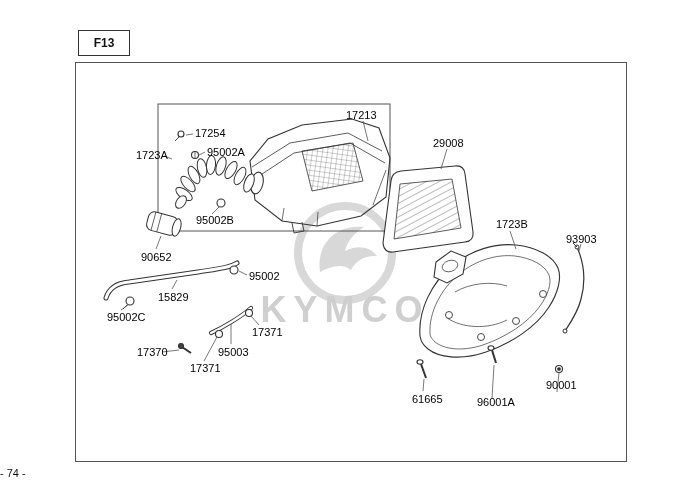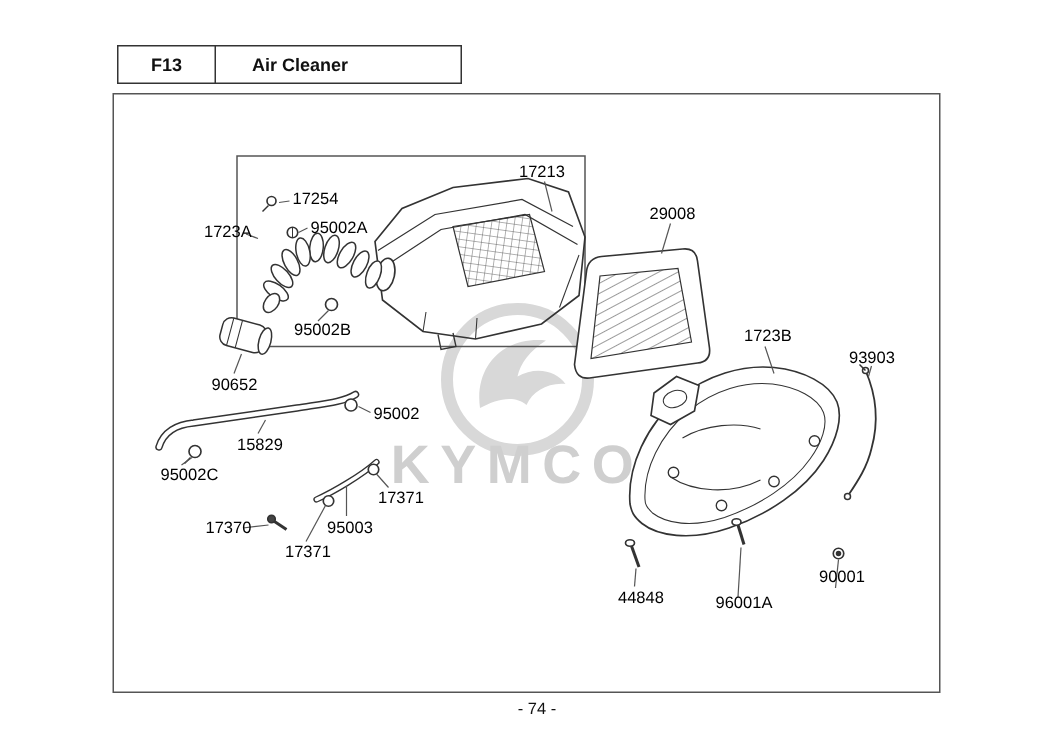--- a/index.html
+++ b/index.html
@@ -1,39 +1,38 @@
 <!DOCTYPE html>
 <html><head>
 <meta charset="utf-8">
 <style>
   html,body{margin:0;padding:0;background:#fff;}
   .page{position:relative;width:700px;height:495px;background:#fff;overflow:hidden;
         font-family:"Liberation Sans",sans-serif;color:#111;}
   .header{position:absolute;left:78px;top:30px;height:26px;display:flex;}
   .header .cell{border:1px solid #333;background:#fff;display:flex;align-items:center;
         font-size:12px;font-weight:bold;box-sizing:border-box;}
-  .cell.code{width:66px;justify-content:center;}
+  .cell.code{width:52px;justify-content:center;}
   .cell.title{width:164px;padding-left:24px;border-left:none;}
   .frame{position:absolute;left:75px;top:62px;width:552px;height:400px;
         border:1px solid #555;box-sizing:border-box;}
   svg.diagram{position:absolute;left:0;top:0;}
   svg text{font-family:"Liberation Sans",sans-serif;}
   .part-label{position:absolute;font-size:11px;font-weight:normal;color:#000;
         white-space:nowrap;line-height:12px;}
-  .footer{position:absolute;left:0;right:0;top:467px;text-align:center;
-        font-size:11px;color:#111;padding-left:16px;}
+  .footer{position:absolute;left:0;right:0;top:467px;
+        font-size:11px;color:#111;}
 </style>
 </head>
 <body>
 
 <div class="page">
 
   <div class="header">
     <div class="cell code">F13</div>
-    <div class="cell title">Air Cleaner</div>
   </div>
 
   <div class="frame"></div>
 
   <svg class="diagram" width="700" height="495" viewBox="0 0 700 495">
     <defs>
       <pattern id="mesh" width="5" height="5" patternUnits="userSpaceOnUse" patternTransform="rotate(8)">
         <path d="M0,0 L5,0 M0,0 L0,5" stroke="#555" stroke-width="0.6"></path>
       </pattern>
       <pattern id="hatch" width="6" height="6" patternUnits="userSpaceOnUse" patternTransform="rotate(62)">
@@ -189,19 +188,19 @@
   <div class="part-label" style="left:141px;top:251px">90652</div>
   <div class="part-label" style="left:249px;top:270px">95002</div>
   <div class="part-label" style="left:158px;top:291px">15829</div>
   <div class="part-label" style="left:107px;top:311px">95002C</div>
   <div class="part-label" style="left:496px;top:218px">1723B</div>
   <div class="part-label" style="left:566px;top:233px">93903</div>
   <div class="part-label" style="left:137px;top:346px">17370</div>
   <div class="part-label" style="left:218px;top:346px">95003</div>
   <div class="part-label" style="left:252px;top:326px">17371</div>
   <div class="part-label" style="left:190px;top:362px">17371</div>
-  <div class="part-label" style="left:412px;top:393px">44848</div>
+  <div class="part-label" style="left:412px;top:393px">61665</div>
   <div class="part-label" style="left:477px;top:396px">96001A</div>
   <div class="part-label" style="left:546px;top:379px">90001</div>
 
   <div class="footer">- 74 -</div>
 
 </div>
 
 </body></html>

